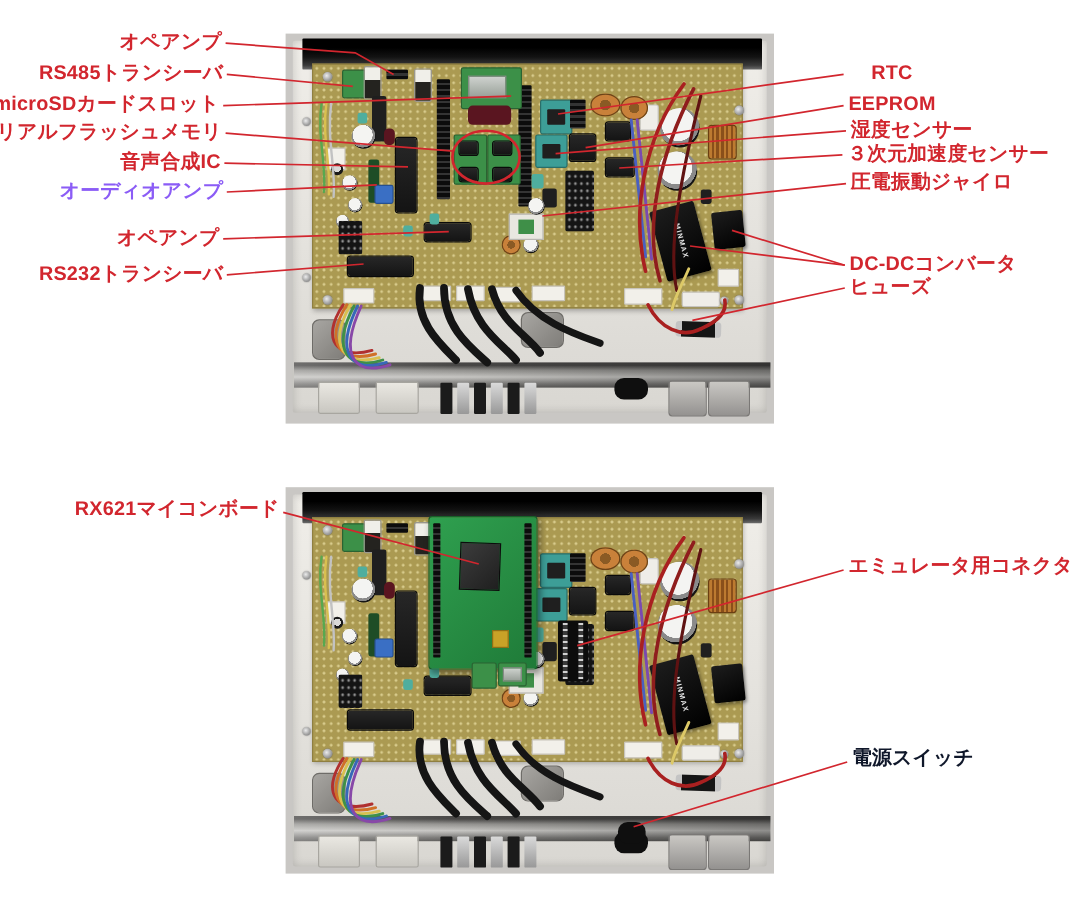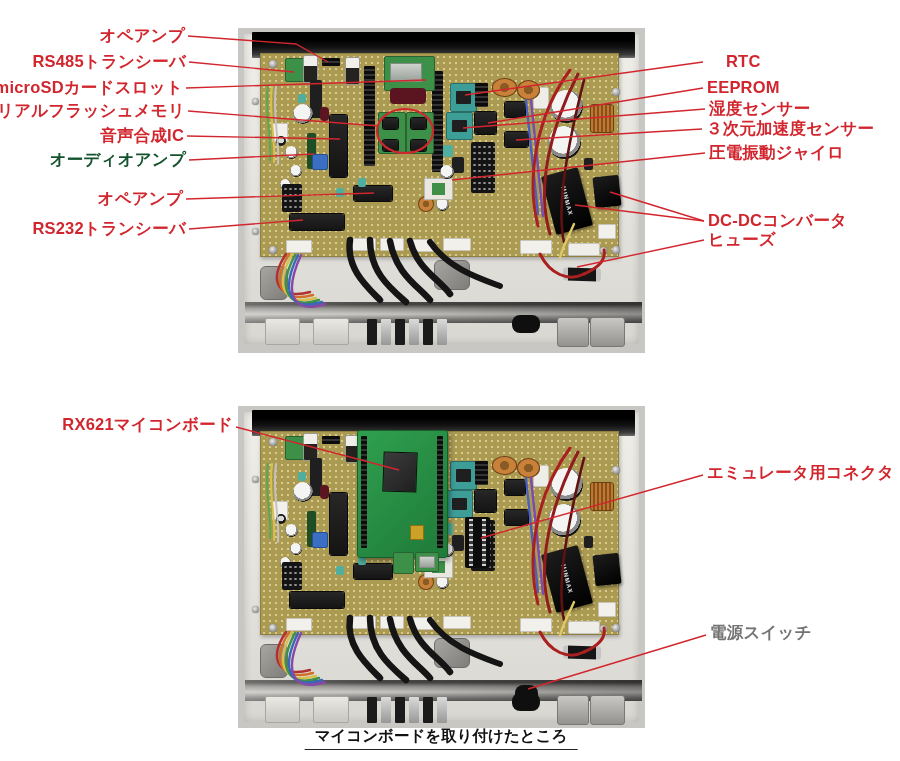--- a/index.html
+++ b/index.html
@@ -102,33 +102,33 @@
       <polyline points="236,427 399,470" fill="none" stroke="#d2262e" stroke-width="1.4"></polyline>
       <polyline points="703,475 481,538" fill="none" stroke="#d2262e" stroke-width="1.4"></polyline>
       <polyline points="706,635 528,689" fill="none" stroke="#d2262e" stroke-width="1.4"></polyline>
     </svg>
   <div id="labels">
       <div class="ann-label" style="color: rgb(210, 38, 46); top: 25px; right: 715px;">オペアンプ</div>
       <div class="ann-label" style="color: rgb(210, 38, 46); top: 51px; right: 714px;">RS485トランシーバ</div>
       <div class="ann-label" style="color: rgb(210, 38, 46); top: 77px; right: 717px;">microSDカードスロット</div>
       <div class="ann-label" style="color: rgb(210, 38, 46); top: 100px; right: 715px;">シリアルフラッシュメモリ</div>
       <div class="ann-label" style="color: rgb(210, 38, 46); top: 125px; right: 716px;">音声合成IC</div>
-      <div class="ann-label" style="color: #14532d; top: 149px; right: 714px;">オーディオアンプ</div>
+      <div class="ann-label" style="color: #8b5cf6; top: 149px; right: 714px;">オーディオアンプ</div>
       <div class="ann-label" style="color: rgb(210, 38, 46); top: 188px; right: 717px;">オペアンプ</div>
       <div class="ann-label" style="color: rgb(210, 38, 46); top: 218px; right: 714px;">RS232トランシーバ</div>
       <div class="ann-label" style="color: rgb(210, 38, 46); top: 51px; left: 726px;">RTC</div>
       <div class="ann-label" style="color: rgb(210, 38, 46); top: 77px; left: 707px;">EEPROM</div>
       <div class="ann-label" style="color: rgb(210, 38, 46); top: 98px; left: 709px;">湿度センサー</div>
       <div class="ann-label" style="color: rgb(210, 38, 46); top: 118px; left: 706px;">３次元加速度センサー</div>
       <div class="ann-label" style="color: rgb(210, 38, 46); top: 142px; left: 709px;">圧電振動ジャイロ</div>
       <div class="ann-label" style="color: rgb(210, 38, 46); top: 210px; left: 708px;">DC-DCコンバータ</div>
       <div class="ann-label" style="color: rgb(210, 38, 46); top: 229px; left: 708px;">ヒューズ</div>
       <div class="ann-label" style="color: rgb(210, 38, 46); top: 414px; right: 667px;">RX621マイコンボード</div>
       <div class="ann-label" style="color: rgb(210, 38, 46); top: 462px; left: 707px;">エミュレータ用コネクタ</div>
-      <div class="ann-label" style="color: #737373; top: 622px; left: 710px;">電源スイッチ</div>
+      <div class="ann-label" style="color: #0f172a; top: 622px; left: 710px;">電源スイッチ</div>
     </div>
 
   <figure class="photo" id="photo-top" style="left:238px;top:28px;width:407px;height:325px;margin:0;">
     <div class="chassis"></div>
     <div class="panel-top"></div>
     <div class="pcbboard"></div>
     <div class="panel-bottom"></div>
     <div class="cmp-layer" style="left:0;top:0;width:100%;height:100%;">
         <div class="cmp jst" style="left: 34px; top: 95px; width: 14px; height: 17px;"></div>
         <div class="cmp greenpcb" style="left: 47px; top: 30px; width: 18px; height: 22px;"></div>
@@ -364,15 +364,14 @@
         <path d="M288,72 C292,110 296,150 300,186" stroke="#4a5fc0" stroke-width="2.4" fill="none" stroke-linecap="round"></path>
         <path d="M293,72 C297,112 301,152 305,188" stroke="#7a4ab0" stroke-width="2.4" fill="none" stroke-linecap="round"></path>
         <path d="M332,42 C298,88 288,150 300,198" stroke="#a92020" stroke-width="3" fill="none" stroke-linecap="round"></path>
         <path d="M340,46 C312,100 298,160 312,206" stroke="#8f1d1d" stroke-width="3" fill="none" stroke-linecap="round"></path>
         <path d="M346,52 C330,116 318,178 326,214" stroke="#5f1212" stroke-width="2.6" fill="none" stroke-linecap="round"></path>
         <path d="M336,196 C330,210 324,220 322,230" stroke="#ddc967" stroke-width="2.4" fill="none" stroke-linecap="round"></path>
         <path d="M302,226 C312,246 330,254 346,246" stroke="#a92020" stroke-width="3" fill="none" stroke-linecap="round"></path>
         <path d="M346,246 C360,240 368,232 366,222" stroke="#a92020" stroke-width="3" fill="none" stroke-linecap="round"></path>
       </svg>
   </figure>
-  <div class="caption" id="caption-bottom" style="top:726px;">マイコンボードを取り付けたところ</div>
 
 </div>
 
 </body></html>

